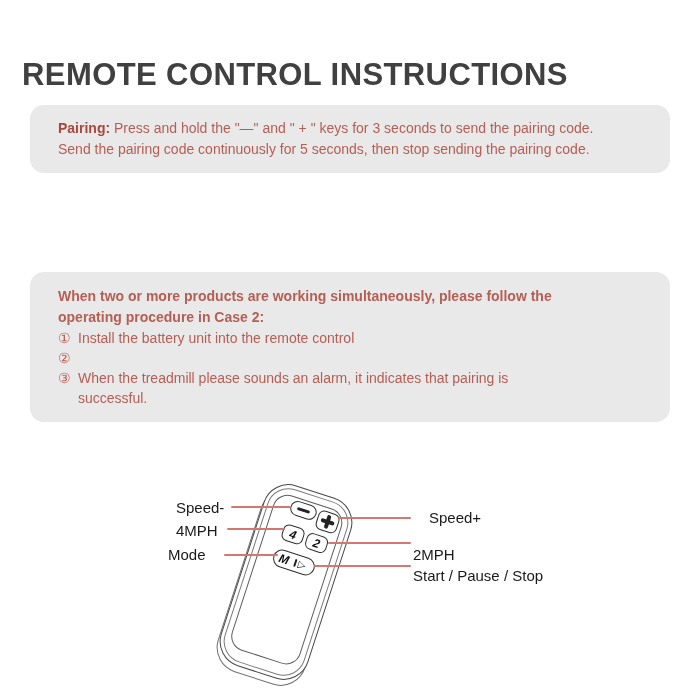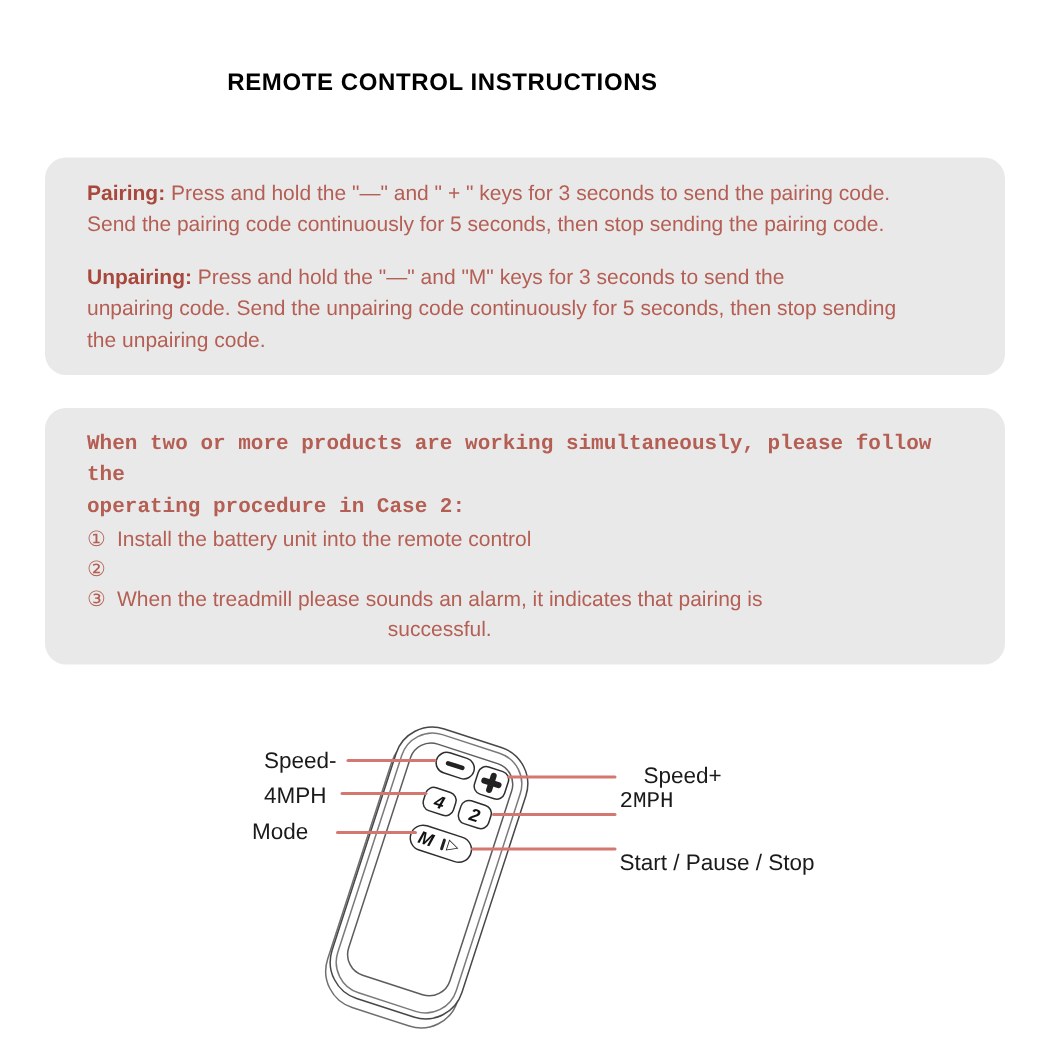--- a/index.html
+++ b/index.html
@@ -4,52 +4,52 @@
 <style>
   html,body { margin:0; padding:0; }
   body {
     width:700px; height:700px; position:relative; overflow:hidden;
     background:#ffffff; font-family:"Liberation Sans", sans-serif;
   }
 
   
   .title {
     position:absolute; top:36px; left:0; width:590px; text-align:center;
-    font-size:16px; font-weight:bold; letter-spacing:0.4px; color:#000000;
+    font-size:31px; font-weight:bold; letter-spacing:0.4px; color:#404040;
   }
 
   
   .box {
     position:absolute; left:30px; width:584px; background:#e9e9e9;
     border-radius:14px; padding:13px 28px; box-sizing:content-box;
   }
   #pairing-box { top:105px; }
   #case-box { top:272px; padding-top:14px; padding-bottom:14px; }
 
   .box p { margin:0; font-size:14px; line-height:21px; color:#b45e54; white-space:pre-wrap; }
   .box p + p { margin-top:14px; }
   .box b { color:#a8483c; font-weight:bold; }
 
   .case-heading {
     margin:0 0 14px 0; font-size:14.5px; font-weight:bold; line-height:20px;
-    color:#bc4a3b; white-space:pre-wrap;font-family:Liberation Mono, monospace;
+    color:#bc4a3b; white-space:pre-wrap;
   }
   .step { display:flex; font-size:14px; line-height:20px; color:#b45e54; }
   .step .num { flex:none; width:20px; }
-  .step .text { white-space:pre-wrap;text-align:center; }
+  .step .text { white-space:pre-wrap; }
 
   
   .diagram { position:absolute; top:475px; left:0; width:612px; height:225px; }
 
   .dlabel { position:absolute; font-size:15px; line-height:16px; color:#1a1a1a; z-index:7; }
   #label-speed-minus { left:176px; top:25px; }
   #label-4mph       { left:176px; top:48px;text-align:center; }
   #label-mode       { left:168px; top:72px; }
   #label-speed-plus { left:429px; top:35px; }
-  #label-2mph       { left:413px; top:52px;font-family:Liberation Mono, monospace; }
+  #label-2mph       { left:413px; top:72px; }
   #label-start      { left:413px; top:83px;margin-top:10px; }
 
   .leader { position:absolute; height:2px; background:#d57771; z-index:6; border-radius:1px; }
   #line-speed-minus { left:231px; top:31px; width:60px; }
   #line-4mph        { left:227px; top:53px; width:58px; }
   #line-mode        { left:224px; top:79px; width:54px; }
   #line-speed-plus  { left:338px; top:42px; width:73px; }
   #line-2mph        { left:328px; top:67px; width:83px; }
   #line-start       { left:314px; top:90px; width:97px; }
 
@@ -99,23 +99,20 @@
   .play-tri { font-family:"DejaVu Sans", sans-serif; font-size:10px; color:#222; line-height:1; }
 </style>
 </head>
 <body>
 
 <h1 class="title">REMOTE CONTROL INSTRUCTIONS</h1>
 
 <section class="box" id="pairing-box">
   <p><b>Pairing:</b> <span>Press and hold the "—" and " + " keys for 3 seconds to send the pairing code.
 Send the pairing code continuously for 5 seconds, then stop sending the pairing code.</span></p>
-  <p><b>Unpairing:</b> <span>Press and hold the "—" and "M" keys for 3 seconds to send the
-unpairing code. Send the unpairing code continuously for 5 seconds, then stop sending
-the unpairing code.</span></p>
 </section>
 
 <section class="box" id="case-box">
   <p class="case-heading">When two or more products are working simultaneously, please follow the
 operating procedure in Case 2:</p>
   <div class="step">
     <span class="num">①</span>
     <span class="text">Install the battery unit into the remote control</span>
   </div>
   <div class="step">

